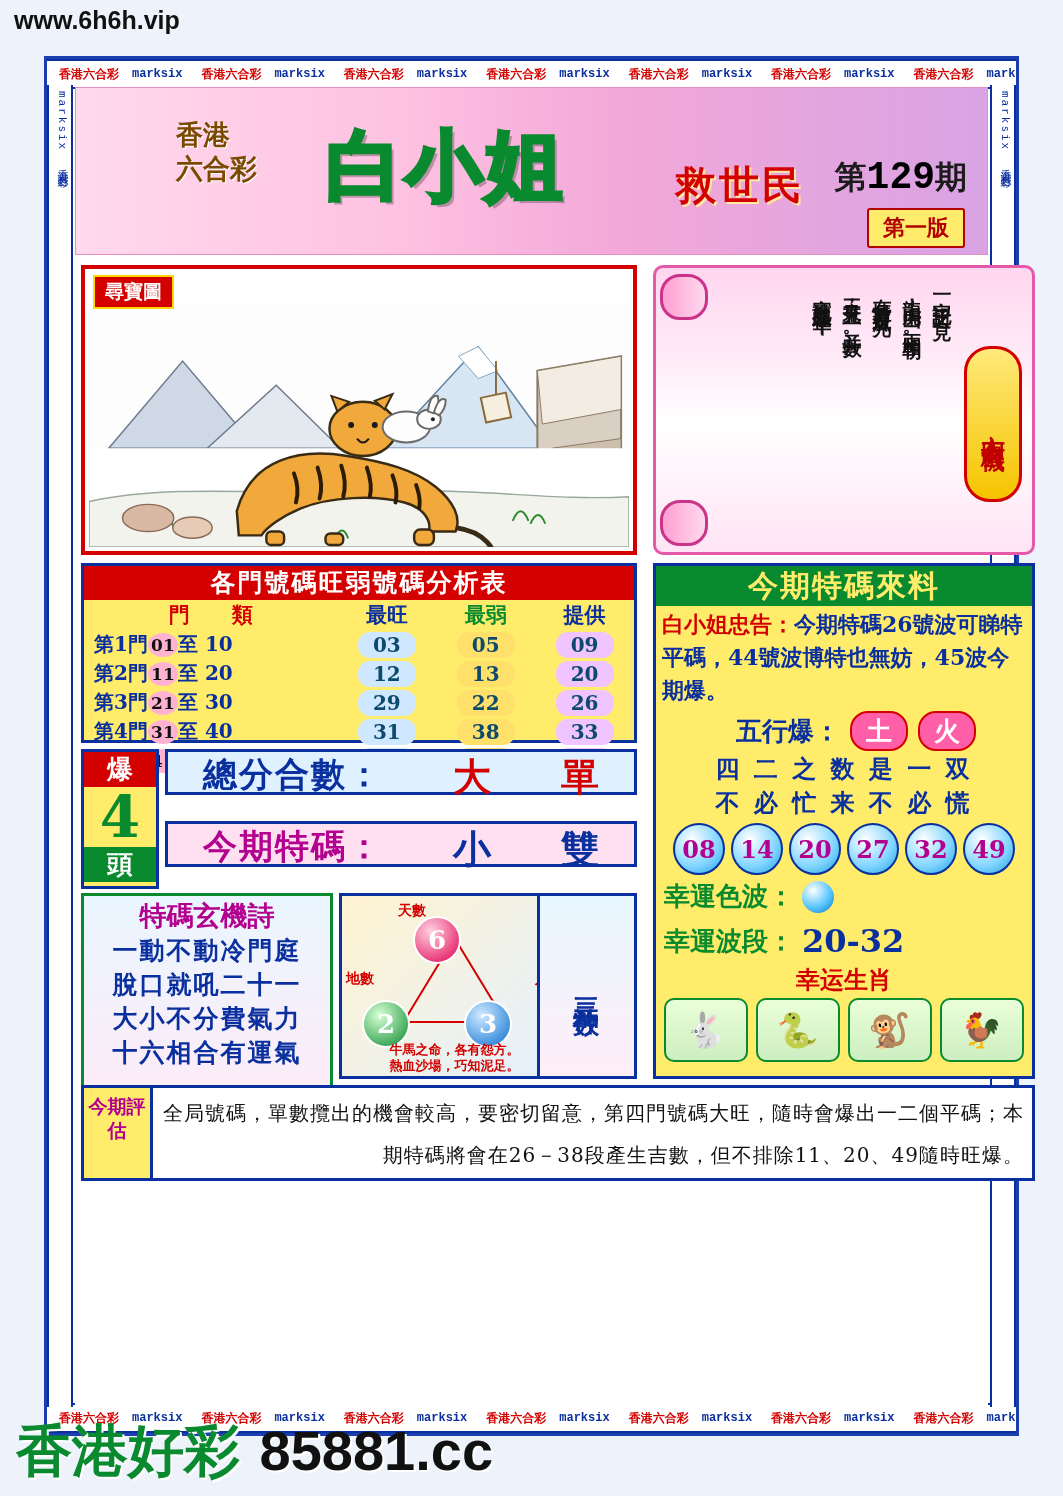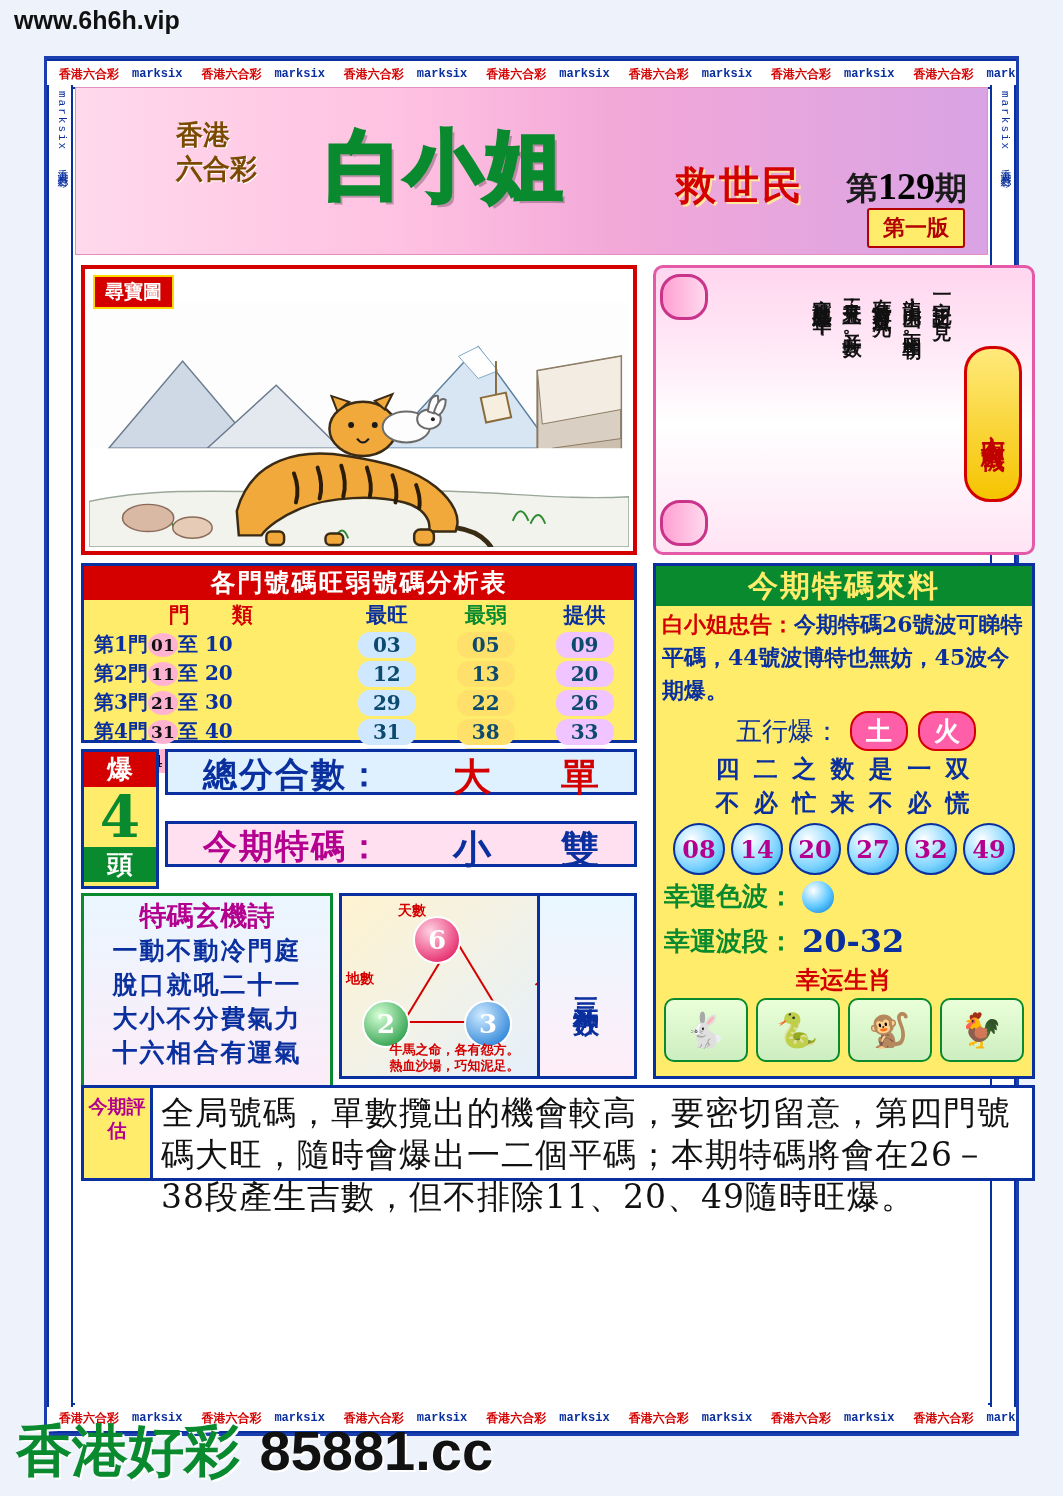--- a/index.html
+++ b/index.html
@@ -59,22 +59,22 @@
   .bigtitle{
     position:absolute;left:250px;top:28px;font-size:76px;font-weight:bold;
     color:#fff;-webkit-text-stroke:4px #0a8a2e;letter-spacing:4px;
     font-family:"DejaVu Serif",serif;text-shadow:4px 4px 0 rgba(0,0,0,.25);
   }
   .subtitle{
     position:absolute;left:600px;top:70px;font-size:40px;font-weight:bold;color:#d40000;
     font-family:"DejaVu Serif",serif;text-shadow:2px 2px 0 #ffe9a0;letter-spacing:3px;
   }
   .issue{
-    position:absolute;right:20px;top:76px;font-size:32px;font-weight:bold;color:#1b1b1b;
-    font-family:Liberation Serif, serif;
+    position:absolute;right:20px;top:68px;font-size:32px;font-weight:bold;color:#1b1b1b;
+    font-family:Liberation Mono, monospace;
   }
   .issue b{font-size:38px;color:#000;}
   .edition{
     position:absolute;right:22px;top:120px;background:#ffec6b;border:2px solid #b30000;
     color:#b30000;font-weight:bold;font-size:22px;padding:3px 14px;border-radius:3px;
     font-family:"DejaVu Serif",serif;
   }
   
   .picbox{
     position:absolute;left:6px;top:178px;width:556px;height:290px;
@@ -169,34 +169,34 @@
   }
   .sanbox span{writing-mode:vertical-rl;font-size:26px;font-weight:bold;color:#0a2f9e;
      font-family:"DejaVu Serif",serif;letter-spacing:4px;}
   
   .cmt{
     position:absolute;left:6px;top:998px;width:954px;height:96px;border:3px solid #0a2f9e;
     background:#fff;box-sizing:border-box;display:flex;
   }
   .cmt .tag{width:66px;background:#ffec6b;border-right:3px solid #0a2f9e;text-align:center;
      font-size:19px;font-weight:bold;color:#b3008f;line-height:24px;font-family:"DejaVu Serif",serif;padding-top:6px;}
-  .cmt .txt{flex:1;padding:4px 8px;font-size:33px;line-height:42px;color:#111;
-     font-family:"DejaVu Serif",serif;letter-spacing:1px;}
+  .cmt .txt{flex:1;padding:4px 8px;font-size:20px;line-height:42px;color:#111;
+     font-family:"DejaVu Serif",serif;letter-spacing:1px;text-align:right;}
   
   .rbox{
     position:absolute;left:578px;top:476px;width:382px;height:516px;
     border:3px solid #0a2f9e;background:#ffec6b;box-sizing:border-box;
   }
   .rbox .h{background:#0a8a2e;color:#ffec6b;font-size:30px;font-weight:bold;text-align:center;
      line-height:40px;font-family:"DejaVu Serif",serif;letter-spacing:2px;}
   .advice{padding:2px 6px;font-size:22px;line-height:33px;color:#0a2f9e;font-weight:bold;
      font-family:"DejaVu Serif",serif;}
   .advice b{color:#d40000;}
   .wuxing{display:flex;align-items:center;justify-content:center;gap:10px;margin-top:2px;}
-  .wuxing .lb{font-size:26px;font-weight:normal;color:#0a2f9e;font-family:"DejaVu Serif",serif;margin-left:24px;}
+  .wuxing .lb{font-size:26px;font-weight:bold;color:#0a2f9e;font-family:"DejaVu Serif",serif;margin-left:24px;}
   .wuxing .e{width:54px;height:36px;border-radius:18px;background:#ff5fa8;border:2px solid #d40000;
      color:#fff;font-size:26px;font-weight:bold;display:flex;align-items:center;justify-content:center;
      font-family:"DejaVu Serif",serif;}
   .hand{text-align:center;font-size:24px;color:#0a2f9e;font-weight:bold;line-height:32px;
      font-family:"DejaVu Serif",serif;letter-spacing:3px;padding-top:2px;}
   .numrow{display:flex;justify-content:center;gap:6px;margin-top:4px;}
   .numrow .nb{width:48px;height:48px;border-radius:50%;background:radial-gradient(circle at 35% 30%,#fff,#7fd4ff 60%,#1ba0e0);
      border:2px solid #0a2f9e;display:flex;align-items:center;justify-content:center;
      font-size:24px;font-weight:bold;color:#b3008f;font-family:"DejaVu Serif",serif;}
   .lucky{display:flex;align-items:center;padding:4px 8px;gap:8px;}

